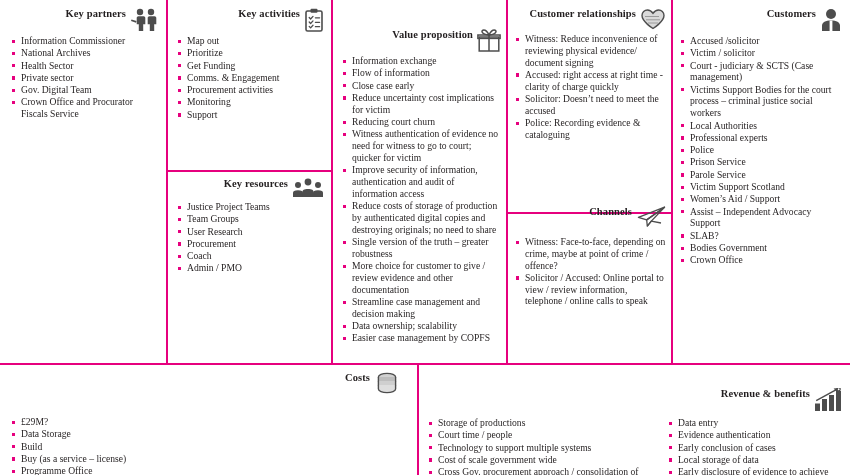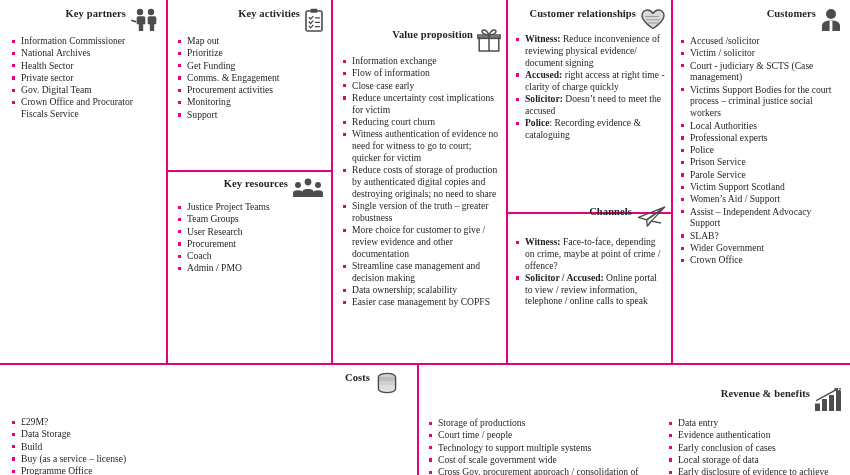--- a/index.html
+++ b/index.html
@@ -39,21 +39,21 @@
     color: #231f20;
     margin-bottom: .5px;
   }
   ul.items > li::before {
     content: "";
     position: absolute;
     left: 2px; top: 4.6px;
     width: 3.2px; height: 3.2px;
     background: #E6007E;
   }
-  ul.items > li b { font-weight: bold; }
+  ul.items > li b { font-weight: normal; }
 
   
   .icon { flex: 0 0 auto; line-height: 0; }
   .icon svg { display: block; }
 
   
   .tight > li { line-height: 11.4px; }
 </style>
 </head>
 <body>
@@ -152,20 +152,21 @@
         </svg>
       </span>
     </div>
     <ul class="items tight">
       <li>Information exchange</li>
       <li>Flow of information</li>
       <li>Close case early</li>
       <li>Reduce uncertainty cost implications for victim</li>
       <li>Reducing court churn</li>
       <li>Witness authentication of evidence no need for witness to go to court; quicker for victim</li>
+      <li>Improve security of information, authentication  and audit of information access</li>
       <li>Reduce costs of storage of production by authenticated digital copies and destroying originals; no need to share</li>
       <li>Single version of  the truth – greater robustness</li>
       <li>More choice for customer to give / review evidence and other documentation</li>
       <li>Streamline case management and decision making</li>
       <li>Data ownership; scalability</li>
       <li>Easier case management by COPFS</li>
     </ul>
   </div>
 
   <div class="cell" style="left:514px; top:8px; width:152px;">
@@ -221,21 +222,21 @@
       <li>Victims Support Bodies for the court process – criminal justice social workers</li>
       <li>Local Authorities</li>
       <li>Professional experts</li>
       <li>Police</li>
       <li>Prison Service</li>
       <li>Parole Service</li>
       <li>Victim Support Scotland</li>
       <li>Women’s Aid / Support</li>
       <li>Assist – Independent Advocacy Support</li>
       <li>SLAB?</li>
-      <li>Wider Government</li>
+      <li>Bodies Government</li>
       <li>Crown Office</li>
     </ul>
   </div>
 
   <div class="cell" style="left:10px; top:372px; width:398px;">
     <div class="cell-head">
       <div class="cell-title">Costs</div>
       <span class="icon" style="margin-right:8px;">
         <svg width="26" height="24" viewBox="0 0 26 24" fill="none" stroke="#4d4d4d" stroke-width="1.4">
           <ellipse cx="13" cy="5" rx="8.6" ry="3.6" fill="#d0d0d0"></ellipse>

